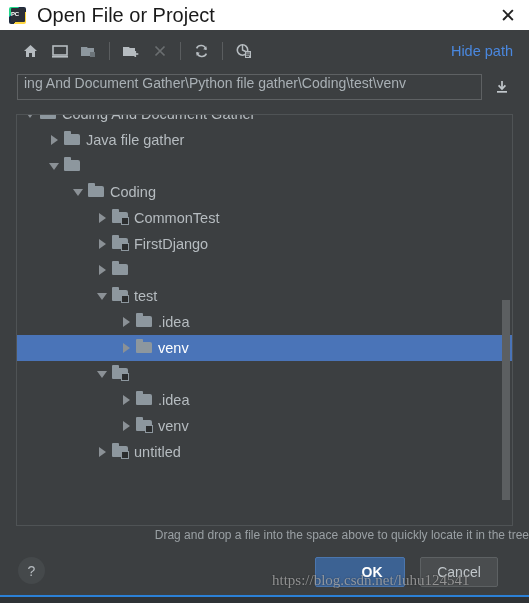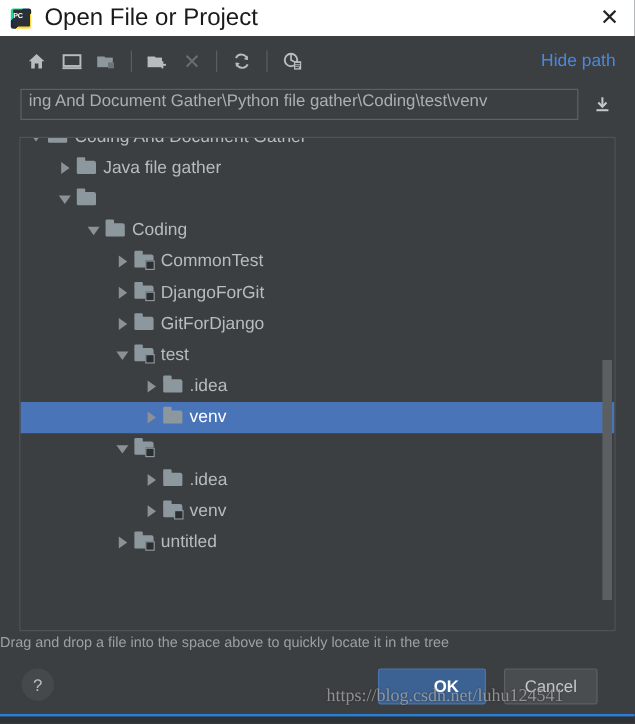--- a/index.html
+++ b/index.html
@@ -109,21 +109,21 @@
   }
   
   .vsb{
     position:absolute;right:1px;top:1px;width:10px;bottom:1px;background:transparent;
   }
   .vsb .thumb{
     position:absolute;left:1px;width:8px;background:#5c5f61;border-radius:0;
   }
   
   .hint{
-    position:absolute;left:0;top:528px;width:529px;text-align:left;
+    position:absolute;left:0;top:528px;width:529px;text-align:right;
     font-size:12px;color:#9aa0a4;
   }
   
   .footer{
     position:absolute;left:0;top:553px;width:529px;height:42px;
   }
   .help-btn{
     position:absolute;left:18px;top:4px;width:27px;height:27px;border-radius:50%;
     background:#45494b;display:flex;align-items:center;justify-content:center;
     color:#b6bcc0;font-size:14px;cursor:pointer;
@@ -299,32 +299,31 @@
       <div class="row">
         <div style="width: 78px; flex: 0 0 auto;"></div>
         <div class="arrow right">
           <i></i>
         </div>
         <div class="fico mod">
           <div class="tab"></div>
           <div class="body"></div>
           <div class="mk"></div>
         </div>
-        <span class="lbl">DjangoForGit</span>
-      </div>
-      <div class="row">
-        <div style="width: 78px; flex: 0 0 auto;"></div>
-        <div class="arrow right">
-          <i></i>
-        </div>
-        <div class="fico">
-          <div class="tab"></div>
-          <div class="body"></div>
-        </div>
-        <span class="lbl">GitForDjango</span>
+        <span class="lbl">FirstDjango</span>
+      </div>
+      <div class="row">
+        <div style="width: 78px; flex: 0 0 auto;"></div>
+        <div class="arrow right">
+          <i></i>
+        </div>
+        <div class="fico">
+          <div class="tab"></div>
+          <div class="body"></div>
+        </div>
       </div>
       <div class="row">
         <div style="width: 78px; flex: 0 0 auto;"></div>
         <div class="arrow down">
           <i></i>
         </div>
         <div class="fico mod">
           <div class="tab"></div>
           <div class="body"></div>
           <div class="mk"></div>

